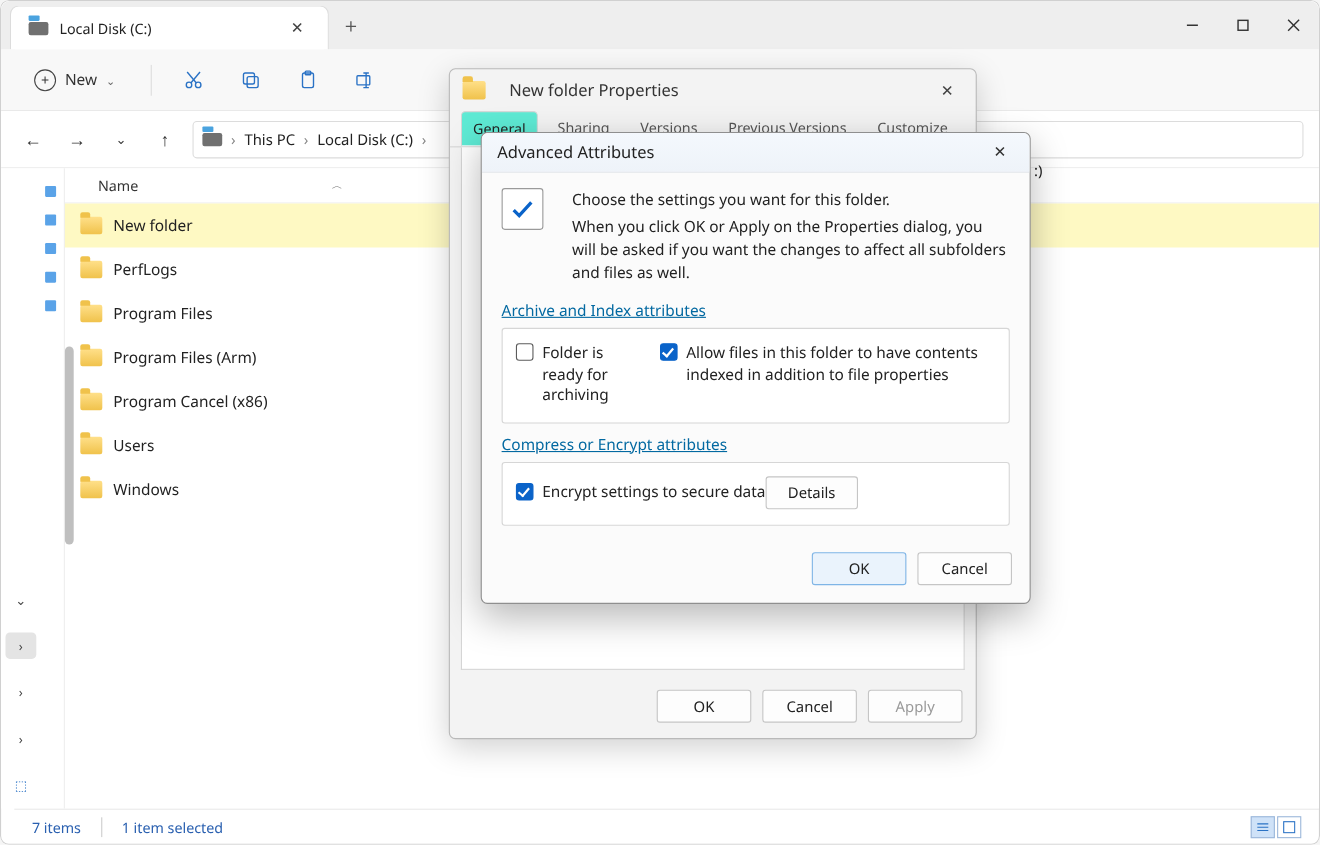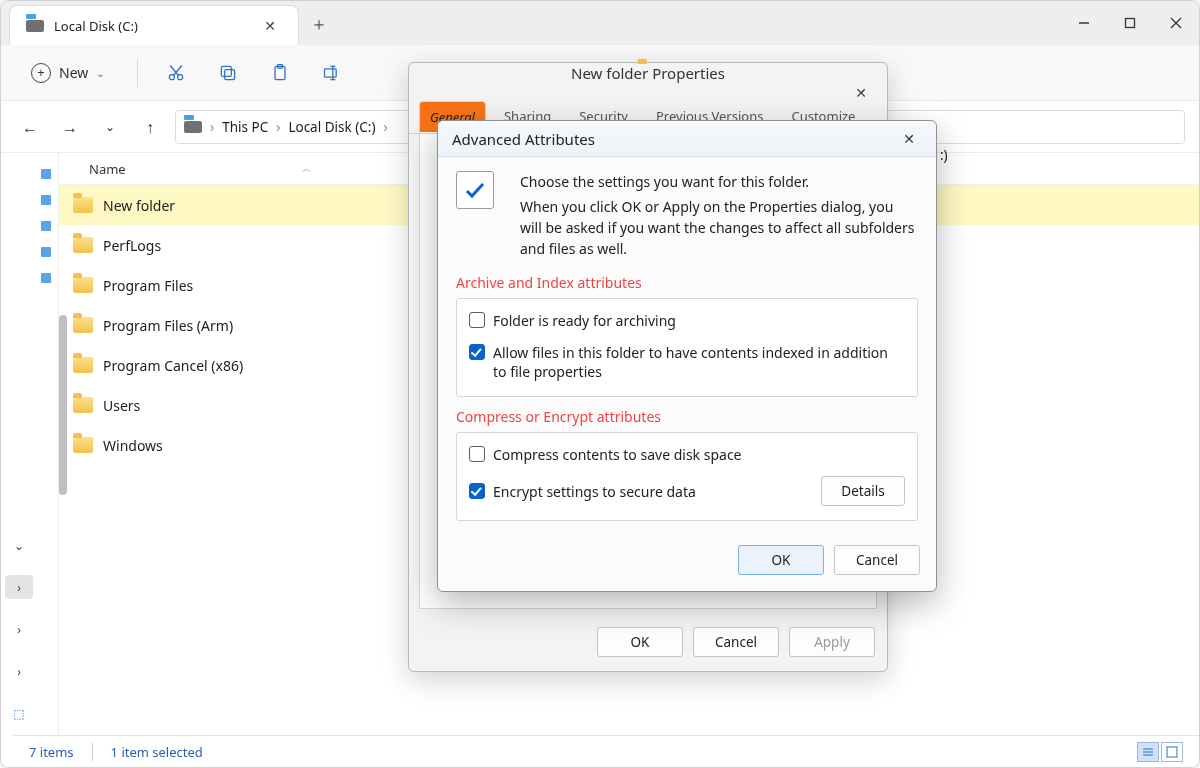--- a/index.html
+++ b/index.html
@@ -98,50 +98,50 @@
   .vt { width:22px; height:20px; border:1px solid #9cb7da; display:flex; align-items:center; justify-content:center; }
   .vt.active { background:#cfe2f8; }
 
   
   .props {
     position:absolute; left:408px; top:62px; width:480px; height:610px;
     background:#f3f3f3; border:1px solid #b9b9b9; border-radius:6px;
     box-shadow:0 8px 28px rgba(0,0,0,0.18);
     display:flex; flex-direction:column;
   }
-  .props-title { height:38px; display:flex; align-items:center; padding:0 12px; gap:0; font-size:15px; color:#333;flex-direction:column; }
+  .props-title { height:38px; display:flex; align-items:center; padding:0 12px; gap:22px; font-size:15px; color:#333; }
   .props-title .folder-icon { transform:scale(1.05); }
   .props-close { margin-left:auto; width:28px; height:28px; display:flex; align-items:center; justify-content:center; font-size:14px; color:#444; }
   .props-tabs { display:flex; gap:8px; padding:0 10px; font-size:13px; color:#555; border-bottom:1px solid #d5d5d5;}
   .props-tab { padding:6px 10px; }
-  .props-tab.active { background:#f97316; border:1px solid #d5d5d5; border-bottom:1px solid #fff; border-radius:4px 4px 0 0; color:#222;font-style:italic; }
+  .props-tab.active { background:#5eead4; border:1px solid #d5d5d5; border-bottom:1px solid #fff; border-radius:4px 4px 0 0; color:#222; }
   .props-body { flex:1; background:#fff; margin:0 10px 10px 10px; border:1px solid #d5d5d5; border-top:none; }
   .props-buttons { display:flex; gap:10px; justify-content:flex-end; padding:8px 12px 14px 12px; }
   .btn { min-width:86px; height:30px; background:#fdfdfd; border:1px solid #c5c5c5; border-radius:3px; font-size:13.5px; color:#222; display:flex; align-items:center; justify-content:center; }
   .btn.disabled { color:#9a9a9a; }
 
   
   .adv {
     position:absolute; left:437px; top:120px; width:500px;
     background:#fbfbfb; border:1px solid #8f8f8f; border-radius:6px;
     box-shadow:0 12px 34px rgba(0,0,0,0.28);
     display:flex; flex-direction:column;
   }
   .adv-title { height:36px; display:flex; align-items:center; padding:0 14px; font-size:15px; color:#222; background:linear-gradient(#f4f8fd,#eef3f9); border-bottom:1px solid #d8dde3; border-radius:6px 6px 0 0;}
   .adv-close { margin-left:auto; width:26px; height:26px; display:flex; align-items:center; justify-content:center; font-size:14px; color:#333; }
   .adv-body { padding:14px 18px 6px 18px; font-size:14px; color:#222; }
   .adv-head { display:flex; gap:26px; margin-bottom:14px; }
   .adv-head .bigcheck { flex:0 0 38px; width:38px; height:38px; border:1px solid #9a9a9a; border-radius:3px; display:flex; align-items:center; justify-content:center; background:#fff; }
   .adv-head .bigcheck svg { width:24px; height:24px; stroke:#0a63c9; stroke-width:3; fill:none; }
   .adv-head .txt { line-height:1.5; font-size:14px; }
 
-  .group-label { font-size:14px; color:#ef4444; margin:8px 0 6px 0; }
+  .group-label { font-size:14px; color:#0369a1; margin:8px 0 6px 0;text-decoration:underline; }
   .group {
     border:1px solid #d6d6d6; border-radius:3px; padding:12px 12px 14px 12px; background:#fff;
-    display:flex; flex-direction:column; gap:12px; margin-bottom:10px;
+    display:flex; flex-direction:row; gap:12px; margin-bottom:10px;
   }
   .chk { display:flex; align-items:flex-start; gap:8px; font-size:14px; line-height:1.4; }
   .chk .box { flex:0 0 16px; width:16px; height:16px; border:1.3px solid #5c5c5c; border-radius:3px; background:#fff; margin-top:1px; display:flex; align-items:center; justify-content:center; }
   .chk .box.checked { background:#0a63c9; border-color:#0a63c9; }
   .chk .box.checked::after { content:""; width:8px; height:4px; border-left:2px solid #fff; border-bottom:2px solid #fff; transform:rotate(-50deg) translate(0px,-1px); }
   .encrypt-row { display:flex; align-items:center; }
   .details-btn { margin-left:auto; min-width:84px; }
 
   .adv-buttons { display:flex; gap:10px; justify-content:flex-end; padding:8px 16px 16px 16px; }
   .btn.primary { background:#eaf3fc; border-color:#7fb5e6; }
@@ -318,21 +318,21 @@
 
 <div class="props">
   <div class="props-title">
     <span class="folder-icon"></span>
     <span>New folder Properties</span>
     <span class="props-close">✕</span>
   </div>
   <div class="props-tabs">
     <div class="props-tab active">General</div>
     <div class="props-tab">Sharing</div>
-    <div class="props-tab">Security</div>
+    <div class="props-tab">Versions</div>
     <div class="props-tab">Previous Versions</div>
     <div class="props-tab">Customize</div>
   </div>
   <div class="props-body"></div>
   <div class="props-buttons">
     <div class="btn">OK</div>
     <div class="btn">Cancel</div>
     <div class="btn disabled">Apply</div>
   </div>
 </div>
@@ -362,24 +362,20 @@
         <span>Folder is ready for archiving</span>
       </label>
       <label class="chk">
         <span class="box checked"></span>
         <span>Allow files in this folder to have contents indexed in addition to file properties</span>
       </label>
     </div>
 
     <div class="group-label">Compress or Encrypt attributes</div>
     <div class="group">
-      <label class="chk">
-        <span class="box"></span>
-        <span>Compress contents to save disk space</span>
-      </label>
       <div class="encrypt-row">
         <label class="chk">
           <span class="box checked"></span>
           <span>Encrypt settings to secure data</span>
         </label>
         <div class="btn details-btn">Details</div>
       </div>
     </div>
   </div>
   <div class="adv-buttons">

